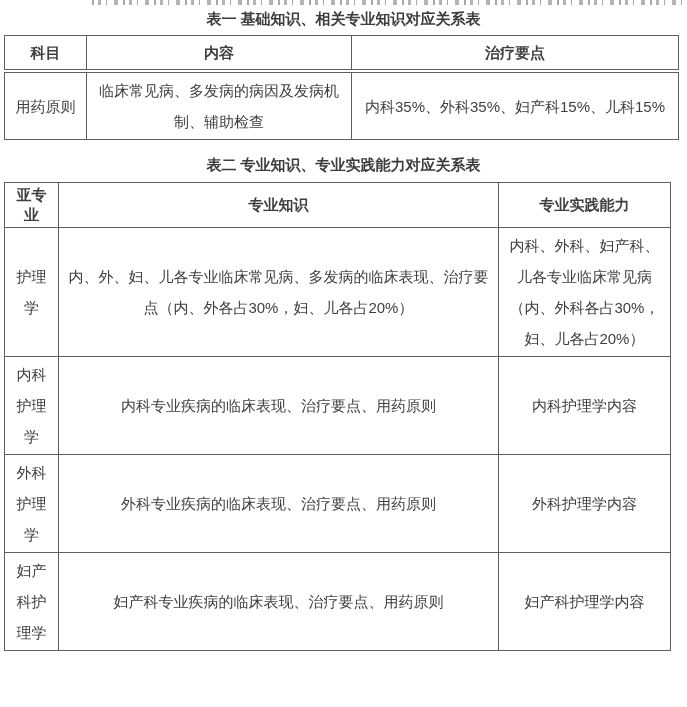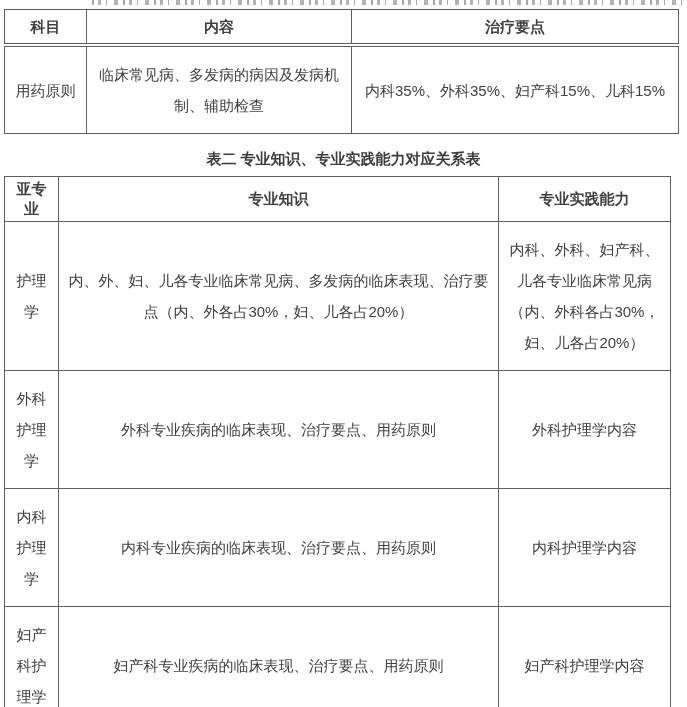--- a/index.html
+++ b/index.html
@@ -56,21 +56,21 @@
     margin-left: 4px;
     width: 667px;
     background: #ffffff;
   }
   th, td {
     border: 1px solid #5f5f5f;
     text-align: center;
     vertical-align: middle;
     font-size: 15px;
     color: #3f3f3f;
-    padding: 12px 8px;
+    padding: 2px 8px;
     word-break: break-all;
   }
   th {
     font-weight: bold;
     height: 29px;
     line-height: 20px;
     padding: 2px 4px;
   }
   td {
     line-height: 31px;
@@ -90,20 +90,21 @@
 </style>
 </head>
 <body>
 
 <div class="page">
 
   <div class="crop-line"></div>
 
   <div class="flow">
 
+    <div class="tbl-title">表一 基础知识、相关专业知识对应关系表</div>
 
     <table id="table1">
       <thead>
         <tr>
           <th class="c1">科目</th>
           <th class="c2">内容</th>
           <th class="c3">治疗要点</th>
         </tr>
       </thead>
       <tbody>
@@ -125,28 +126,28 @@
           <th class="c3">专业实践能力</th>
         </tr>
       </thead>
       <tbody>
         <tr class="tall">
           <td>护理学</td>
           <td>内、外、妇、儿各专业临床常见病、多发病的临床表现、治疗要点（内、外各占30%，妇、儿各占20%）</td>
           <td>内科、外科、妇产科、儿各专业临床常见病（内、外科各占30%，妇、儿各占20%）</td>
         </tr>
         <tr>
+          <td>内科护理学</td>
+          <td>内科专业疾病的临床表现、治疗要点、用药原则</td>
+          <td>内科护理学内容</td>
+        </tr>
+        <tr>
           <td>外科护理学</td>
           <td>外科专业疾病的临床表现、治疗要点、用药原则</td>
           <td>外科护理学内容</td>
-        </tr>
-        <tr>
-          <td>内科护理学</td>
-          <td>内科专业疾病的临床表现、治疗要点、用药原则</td>
-          <td>内科护理学内容</td>
         </tr>
         <tr>
           <td>妇产科护理学</td>
           <td>妇产科专业疾病的临床表现、治疗要点、用药原则</td>
           <td>妇产科护理学内容</td>
         </tr>
 
       </tbody>
     </table>
 

